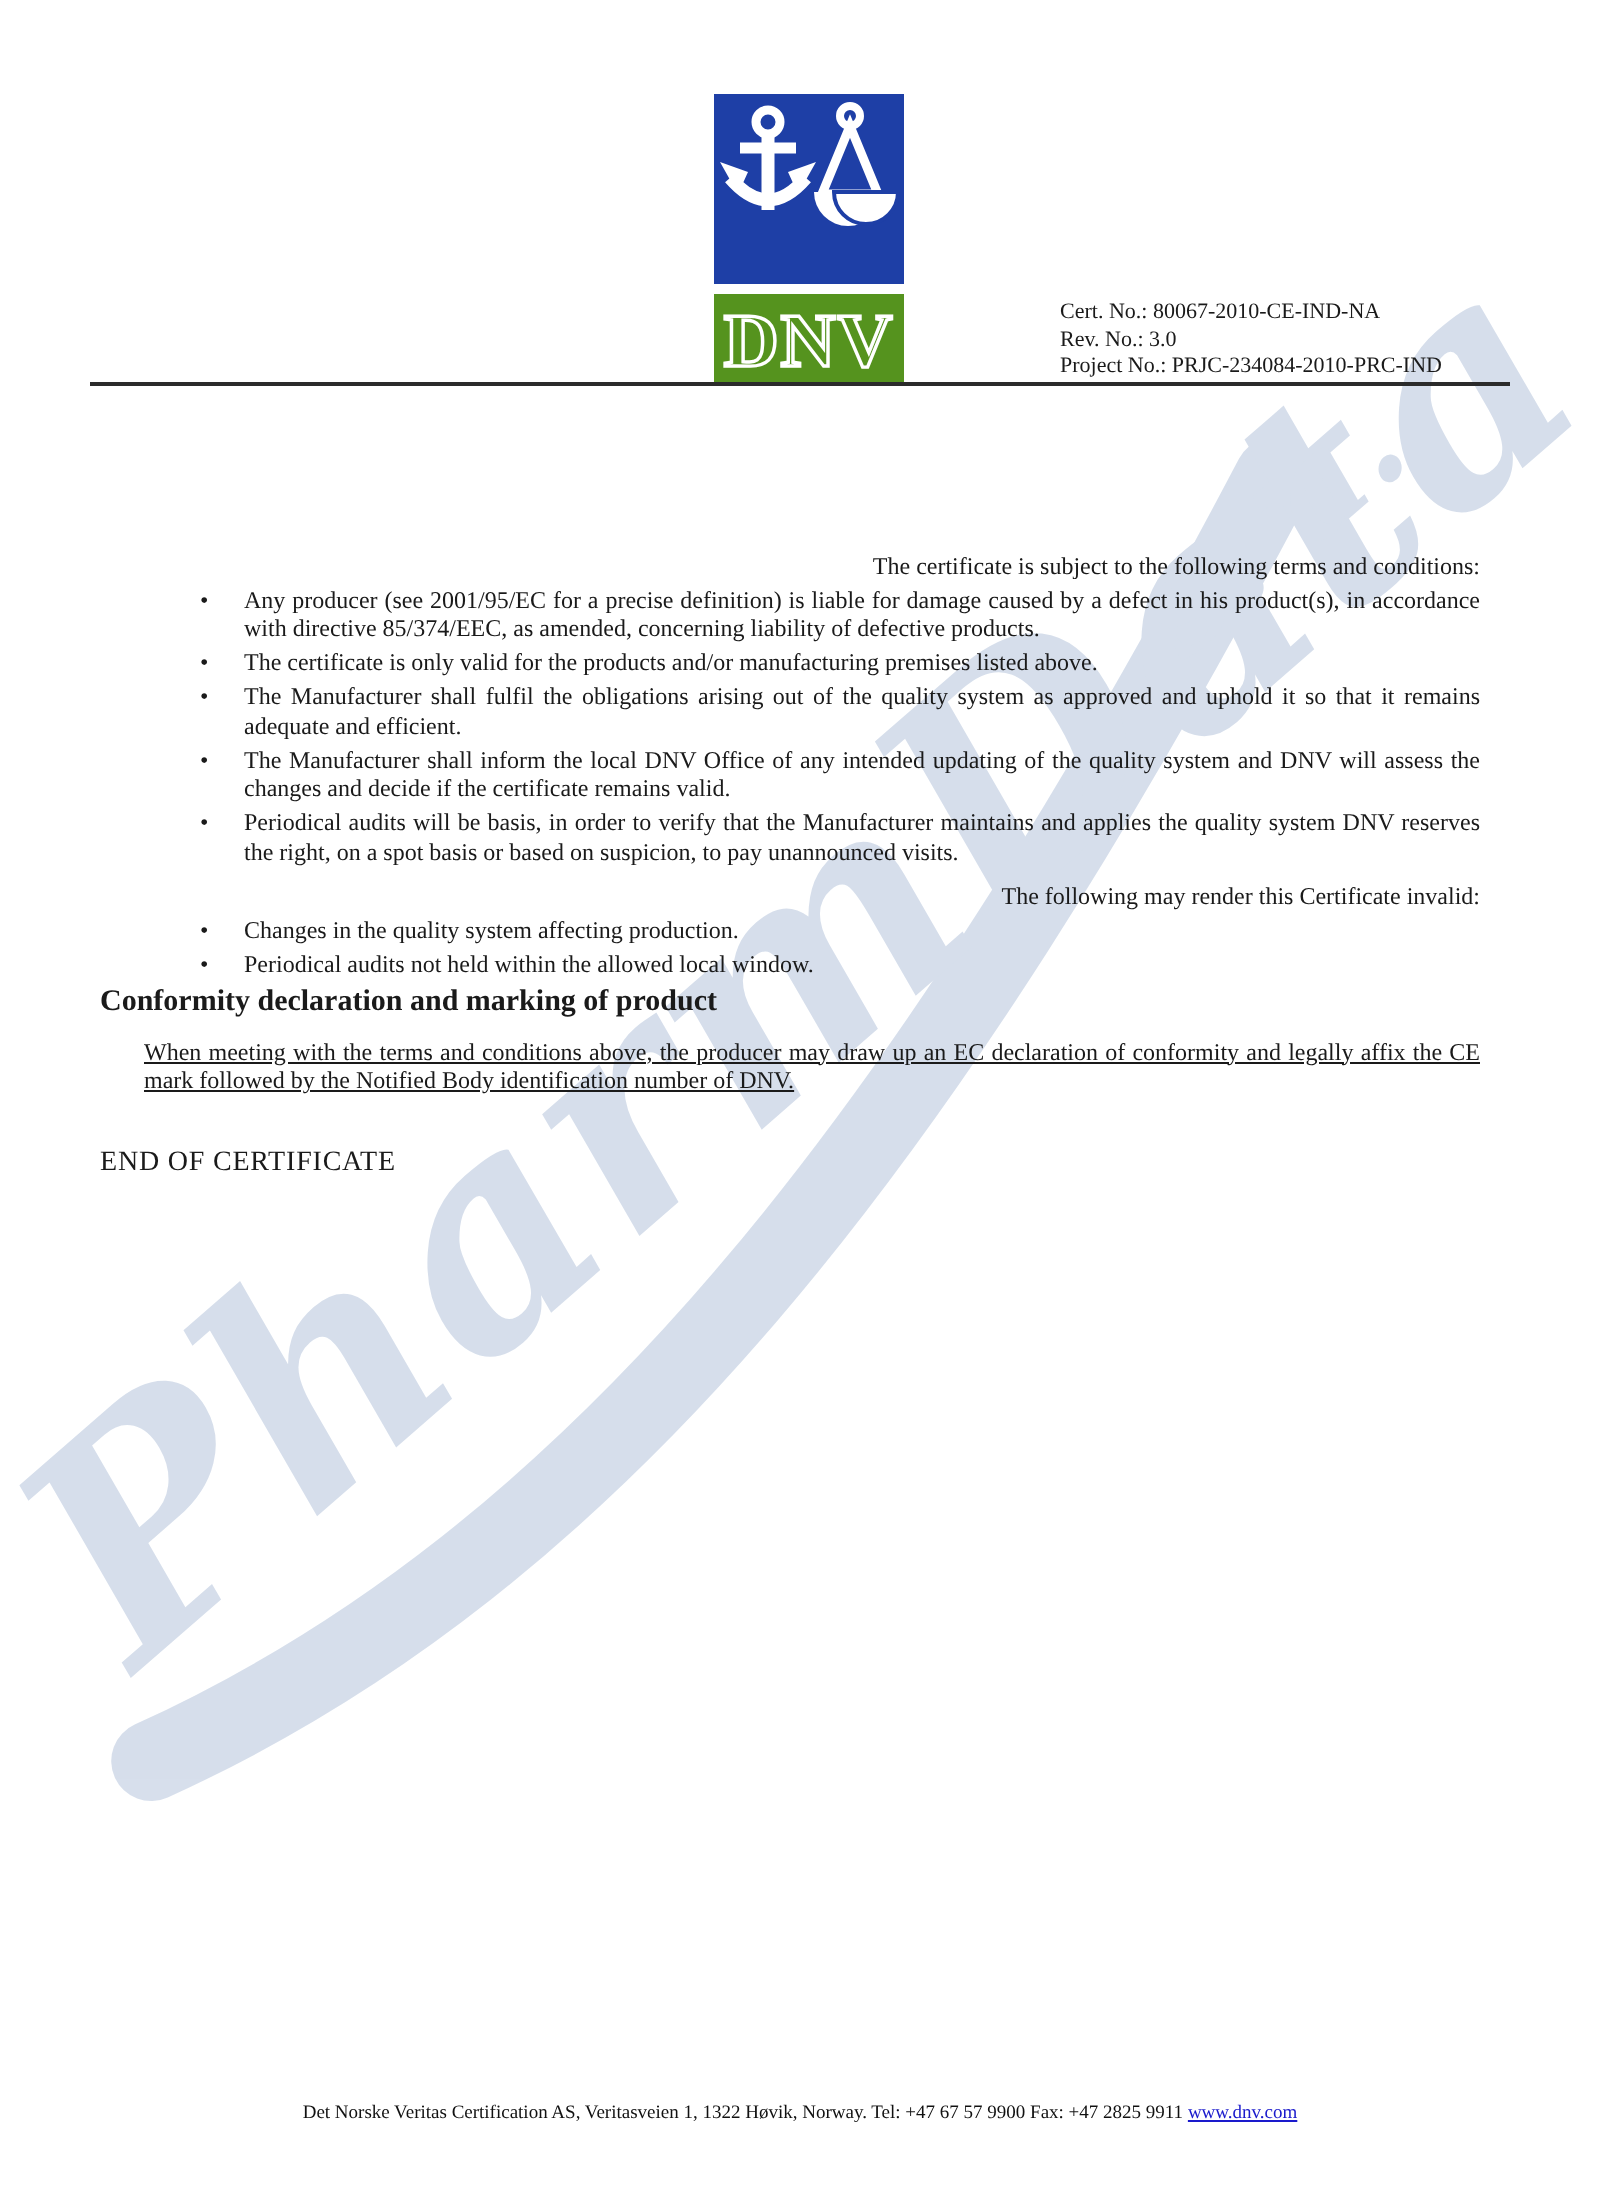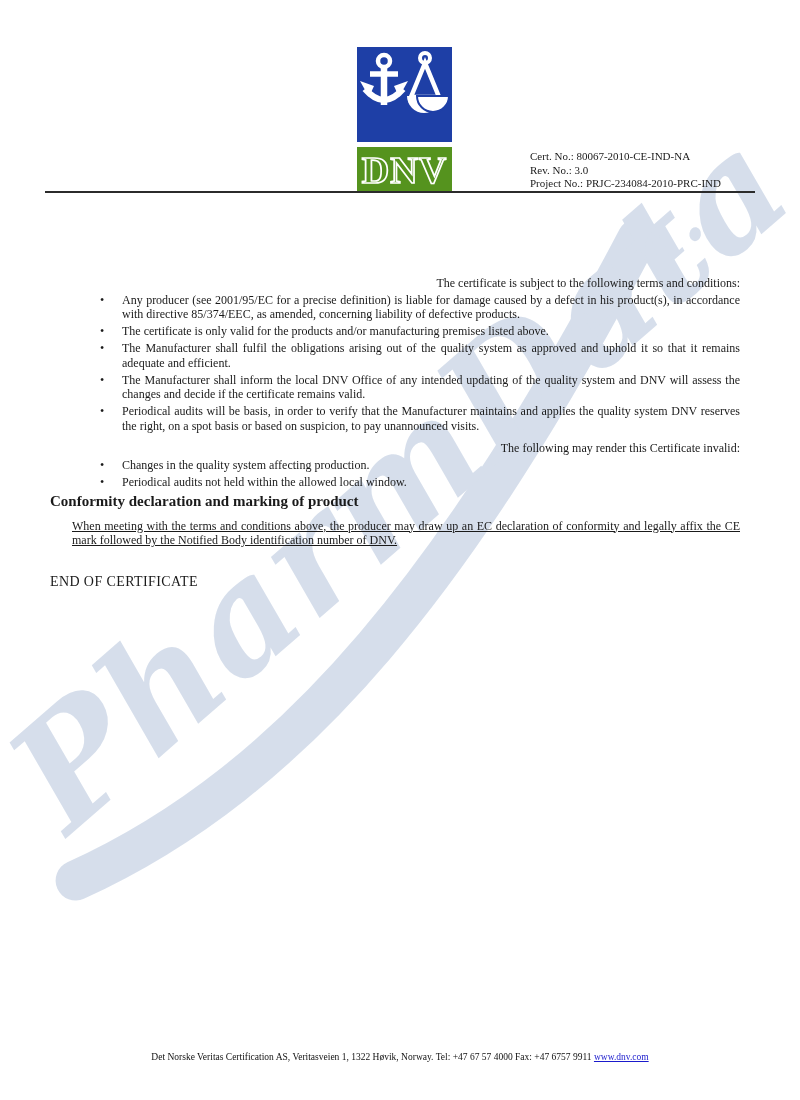--- a/index.html
+++ b/index.html
@@ -174,16 +174,16 @@
     </div>
 
     <h2 class="section-heading conf-heading">Conformity declaration and marking of product</h2>
 
     <p class="body-par">When meeting with the terms and conditions above, the producer may draw up an EC declaration of conformity and legally affix the CE mark followed by the Notified Body identification number of DNV.</p>
 
     <p class="end-marker">END OF CERTIFICATE</p>
   </div>
 
   <div class="footer">
-    <div><span>Det Norske Veritas Certification AS, Veritasveien 1, 1322 Høvik, Norway. Tel: +47 67 57 4000 Fax: +47 6757 9911 </span><a>www.dnv.com</a></div>
+    <div><span>Det Norske Veritas Certification AS, Veritasveien 1, 1322 Høvik, Norway. Tel: +47 67 57 9900 Fax: +47 2825 9911 </span><a>www.dnv.com</a></div>
   </div>
 
 </div>
 
 </body></html>

